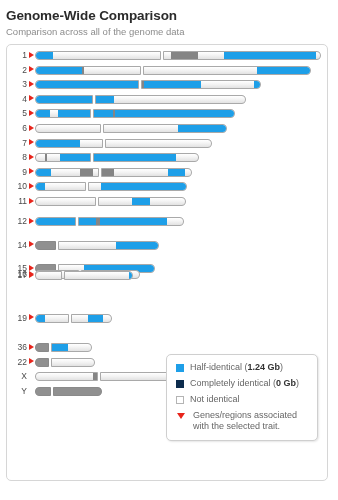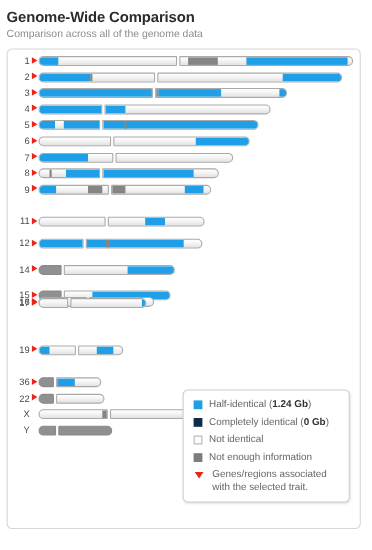--- a/index.html
+++ b/index.html
@@ -216,20 +216,32 @@
             <div class="arm l" style="left: 0px; width: 64px;">
               <div class="seg blue" style="left: 0px; width: 15px;"></div>
               <div class="seg gray" style="left: 44px; width: 13px;"></div>
             </div>
             <div class="arm r" style="left: 66px; width: 91px;">
               <div class="seg gray" style="left: 0px; width: 12px;"></div>
               <div class="seg blue" style="left: 66px; width: 17px;"></div>
             </div>
           </div>
         </div>
+        <div class="row" style="top: 135.4px;">
+          <div class="lbl">10</div>
+          <div class="arrow"></div>
+          <div class="chr" style="width: 152px;">
+            <div class="arm l" style="left: 0px; width: 51px;">
+              <div class="seg blue" style="left: 0px; width: 9px;"></div>
+            </div>
+            <div class="arm r" style="left: 53px; width: 99px;">
+              <div class="seg blue" style="left: 12px; width: 87px;"></div>
+            </div>
+          </div>
+        </div>
         <div class="row" style="top: 150px;">
           <div class="lbl">11</div>
           <div class="arrow"></div>
           <div class="chr" style="width: 151px;">
             <div class="arm l" style="left: 0px; width: 61px;"></div>
             <div class="arm r" style="left: 63px; width: 88px;">
               <div class="seg blue" style="left: 33px; width: 18px;"></div>
             </div>
           </div>
         </div>
@@ -343,24 +355,20 @@
           </div>
           <div class="lrow">
             <span class="sw navy"></span>
             <span class="ltxt">Completely identical (<b>0 Gb</b>)</span>
           </div>
           <div class="lrow">
             <span class="sw none"></span>
             <span class="ltxt">Not identical</span>
           </div>
           <div class="lrow">
-            <span class="sw grey"></span>
-            <span class="ltxt">Not enough information</span>
-          </div>
-          <div class="lrow">
             <span class="sw tri"></span>
             <span class="ltxt">Genes/regions associated with the selected trait.</span>
           </div>
         </div>
     </div>
   </div>
 
 </div>
 
 </body></html>

